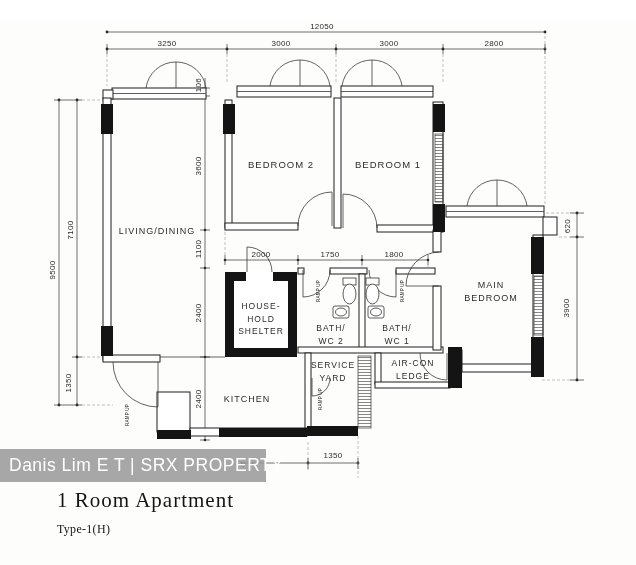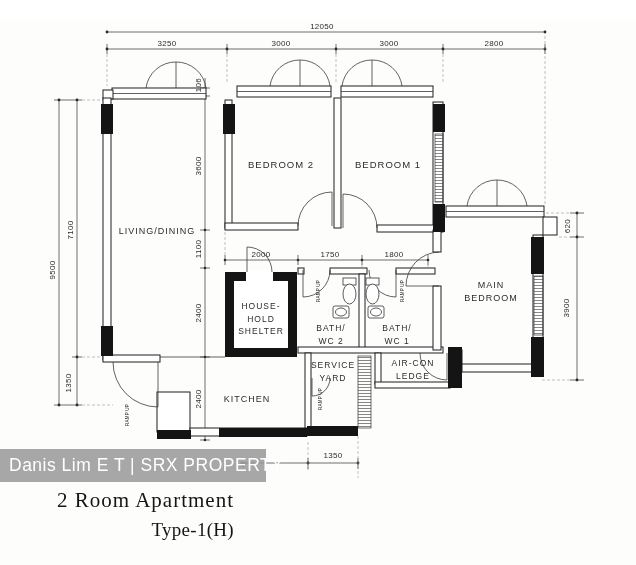--- a/index.html
+++ b/index.html
@@ -13,21 +13,21 @@
   .gd{stroke:#9a9a9a;stroke-width:0.6;fill:none;stroke-dasharray:3 2;}
   .dr{stroke:#3a3a3a;stroke-width:0.8;fill:none;}
   .fx{stroke:#333;stroke-width:0.8;fill:#ffffff;}
   .dot{fill:#2b2b2b;stroke:none;}
   .watermark{position:absolute;left:0;top:429px;width:266px;height:33px;
      line-height:33px;padding-left:9px;box-sizing:border-box;
      font-size:17.5px;letter-spacing:0.5px;white-space:nowrap;}
   .caption{position:absolute;left:57px;top:468px;color:#151515;
      font-family:"Liberation Serif",serif;}
   .cap-title{font-size:21px;letter-spacing:1px;margin:0 0 7px 0;}
-  .cap-line{font-size:19px;line-height:19.5px;letter-spacing:0.3px;text-align:right;}
+  .cap-line{font-size:12px;line-height:19.5px;letter-spacing:0.3px;}
 </style>
 </head>
 <body>
 
 <div class="stage">
 
   <svg width="636" height="468" viewBox="0 0 636 468">
     <defs>
       <pattern id="hz" width="4" height="3" patternUnits="userSpaceOnUse">
         <path d="M0,1.5 H4" stroke="#555" stroke-width="0.7"></path>
@@ -216,16 +216,16 @@
         <text x="320" y="271" font-size="4.5" text-anchor="middle" letter-spacing="0.2" transform="rotate(-90 320 271)">RAMP UP</text>
         <text x="404" y="271" font-size="4.5" text-anchor="middle" letter-spacing="0.2" transform="rotate(-90 404 271)">RAMP UP</text>
         <text x="129" y="395" font-size="4.5" text-anchor="middle" letter-spacing="0.2" transform="rotate(-90 129 395)">RAMP UP</text>
         <text x="322" y="379" font-size="4.5" text-anchor="middle" letter-spacing="0.2" transform="rotate(-90 322 379)">RAMP UP</text>
       </g>
   </svg>
 
   <div class="watermark" style="background: rgba(152, 152, 152, 0.85); color: rgb(255, 255, 255);">Danis Lim E T | SRX PROPERTY</div>
 
   <div class="caption">
-    <div class="cap-title">2 Room Apartment</div>
+    <div class="cap-title">1 Room Apartment</div>
     <div class="cap-line">Type-1(H)</div>
   </div>
 </div>
 
 </body></html>

